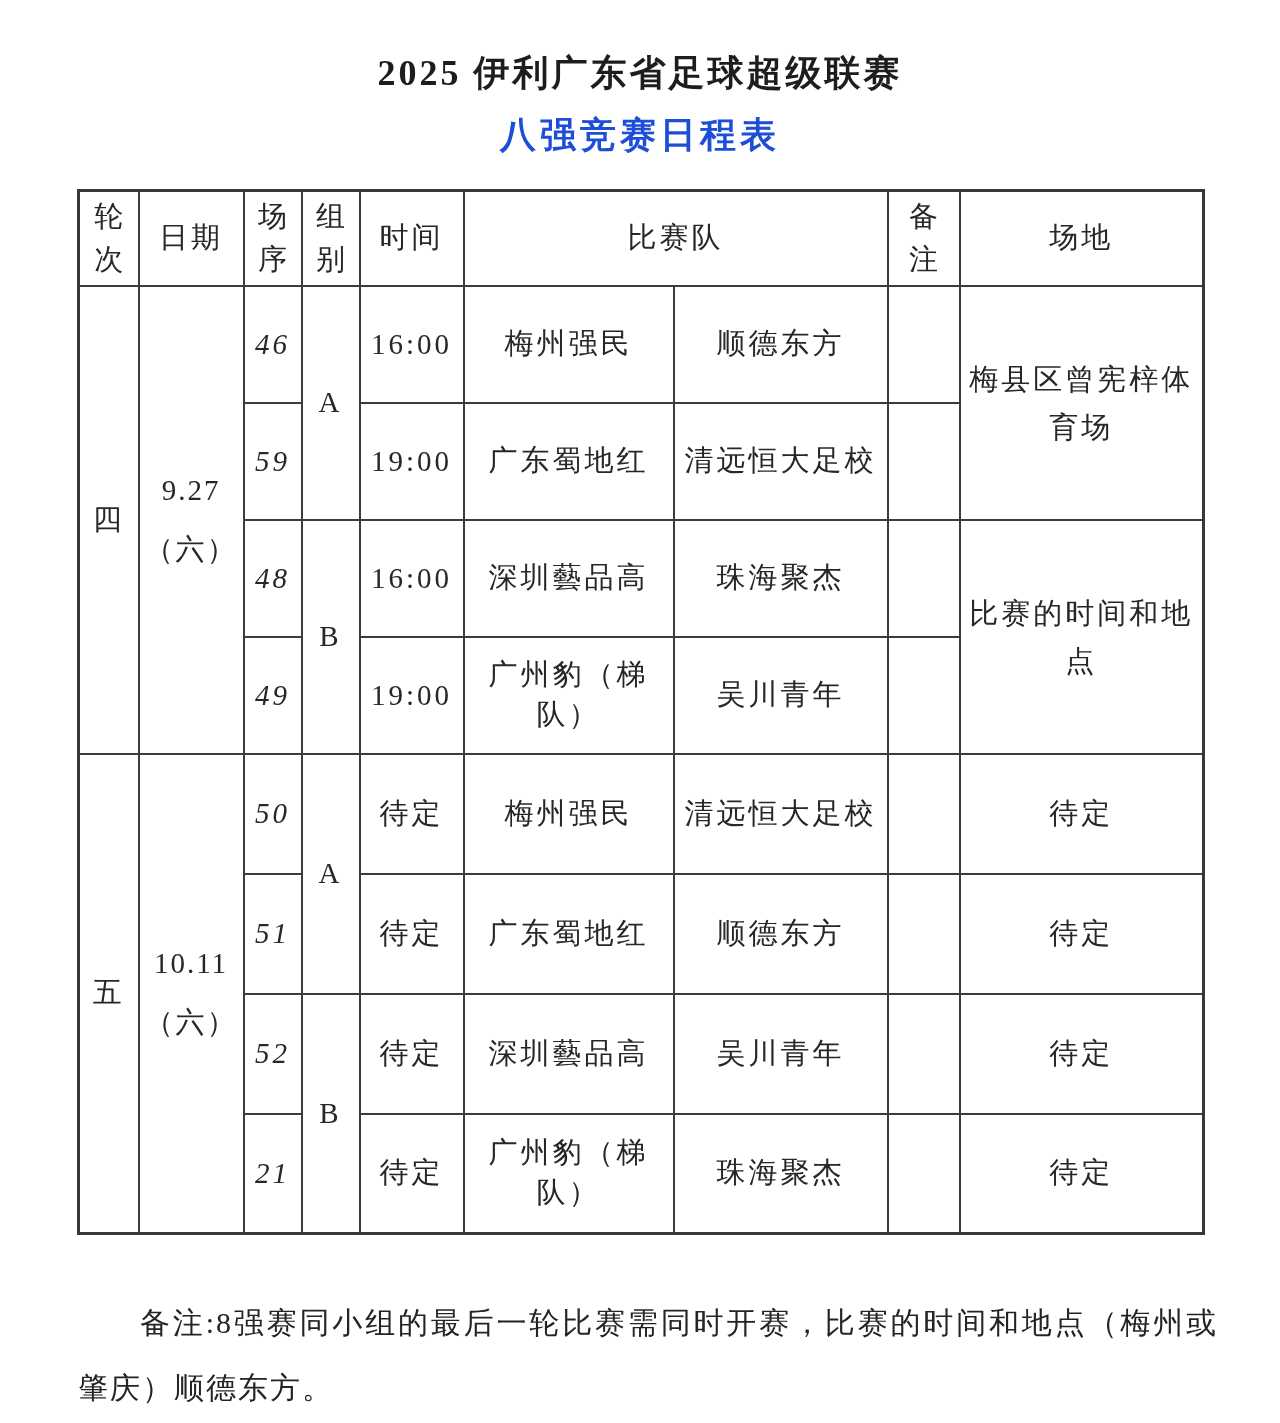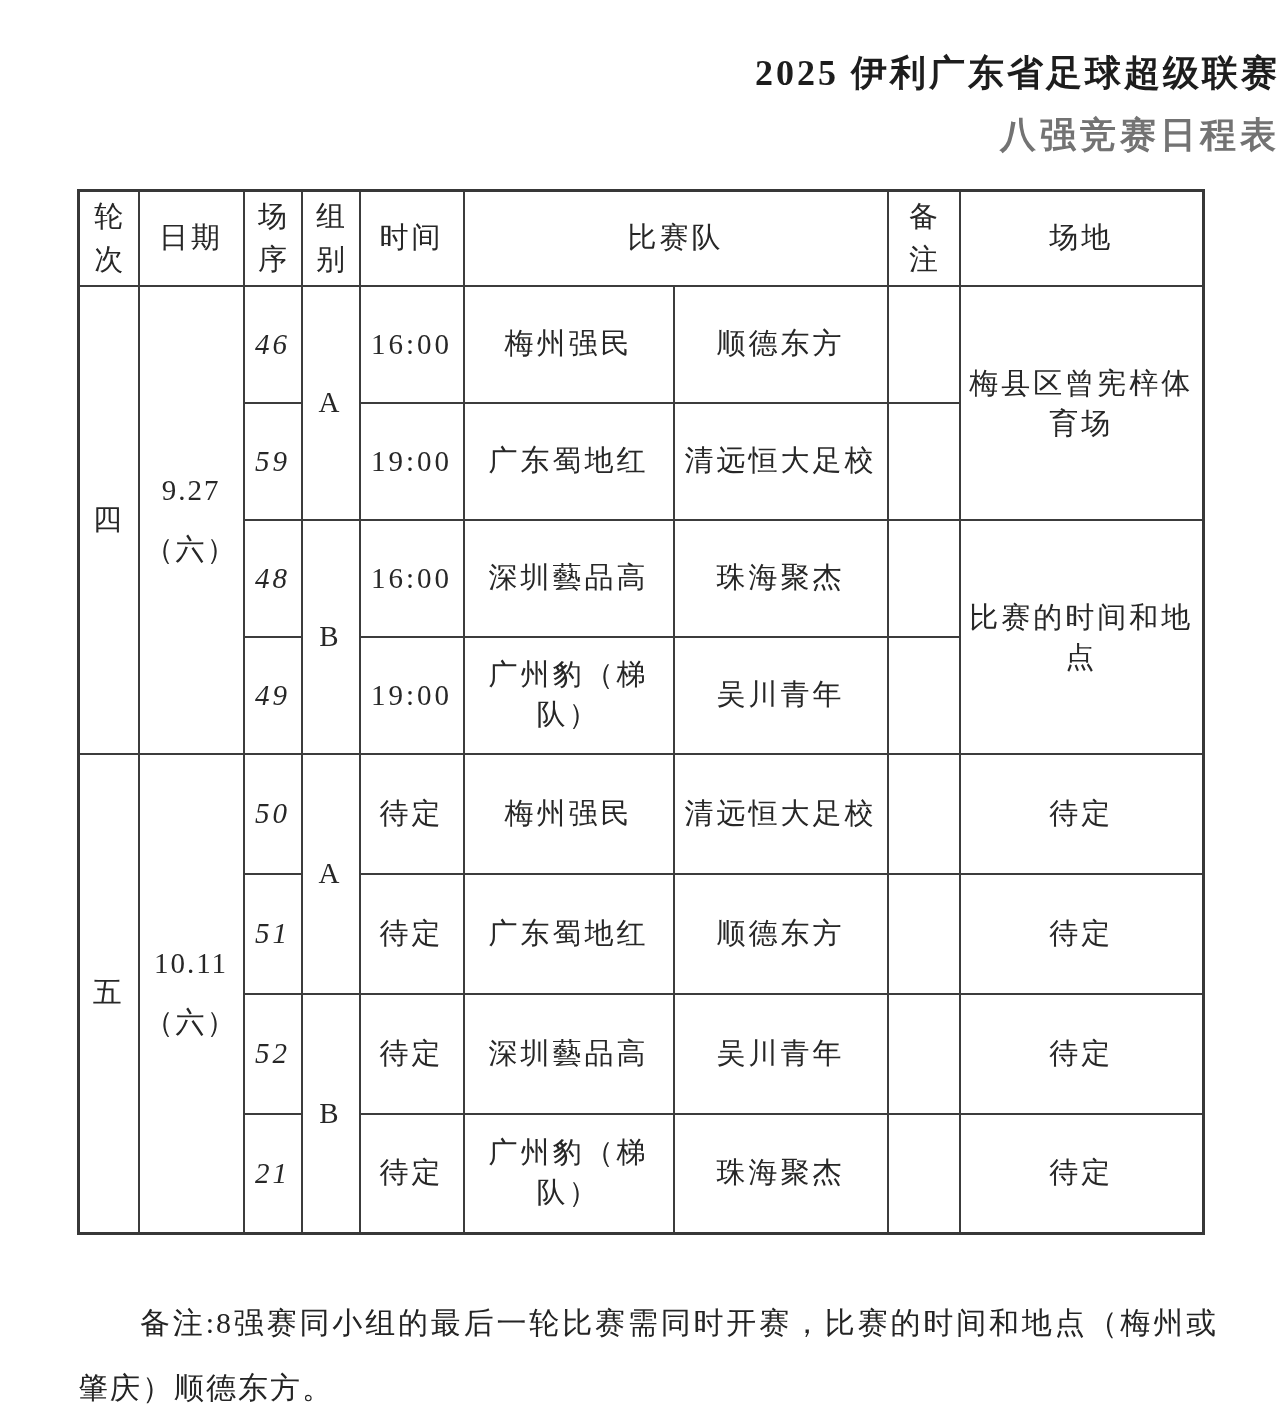--- a/index.html
+++ b/index.html
@@ -12,37 +12,37 @@
     font-family: "Liberation Serif", "DejaVu Serif", serif;
     color: #262626;
   }
   .page {
     position: relative;
     width: 1280px;
     height: 1423px;
     background: #ffffff;
   }
   .title-block {
-    text-align: right;
+    text-align: center;
   }
   .title-line1 {
     padding-top: 54px;
     font-size: 36px;
     line-height: 38px;
     font-weight: bold;
     letter-spacing: 3px;
     color: #1d1d1d;
   }
   .title-line2 {
     margin-top: 24px;
     font-size: 36px;
     line-height: 38px;
     font-weight: bold;
     letter-spacing: 4px;
-    color: #737373;
+    color: #1d4ed8;
   }
   table.sched {
     border-collapse: collapse;
     table-layout: fixed;
     margin: 35px 0 0 77px;
     width: 1125px;
     border: 3px solid #383838;
   }
   table.sched td {
     border: 2px solid #3c3c3c;
@@ -71,21 +71,21 @@
     text-align: center;
   }
   td.num  { font-size: 33px; letter-spacing: 1px; font-style: italic; }
   td.grp  { font-size: 33px; letter-spacing: 0; }
   td.rnd  { font-size: 30px; }
   td.time { font-size: 30px; letter-spacing: 2px; font-family: Liberation Serif, serif; }
   .vwrap {
     display: inline-block;
     max-width: 228px;
     word-break: break-all;
-    line-height: 40px;
+    line-height: 48px;
     letter-spacing: 3px;
     text-align: center;
   }
   .footnote {
     margin: 55px 0 0 78px;
     width: 1140px;
     font-size: 30px;
     line-height: 65px;
     letter-spacing: 2px;
     text-indent: 62px;

